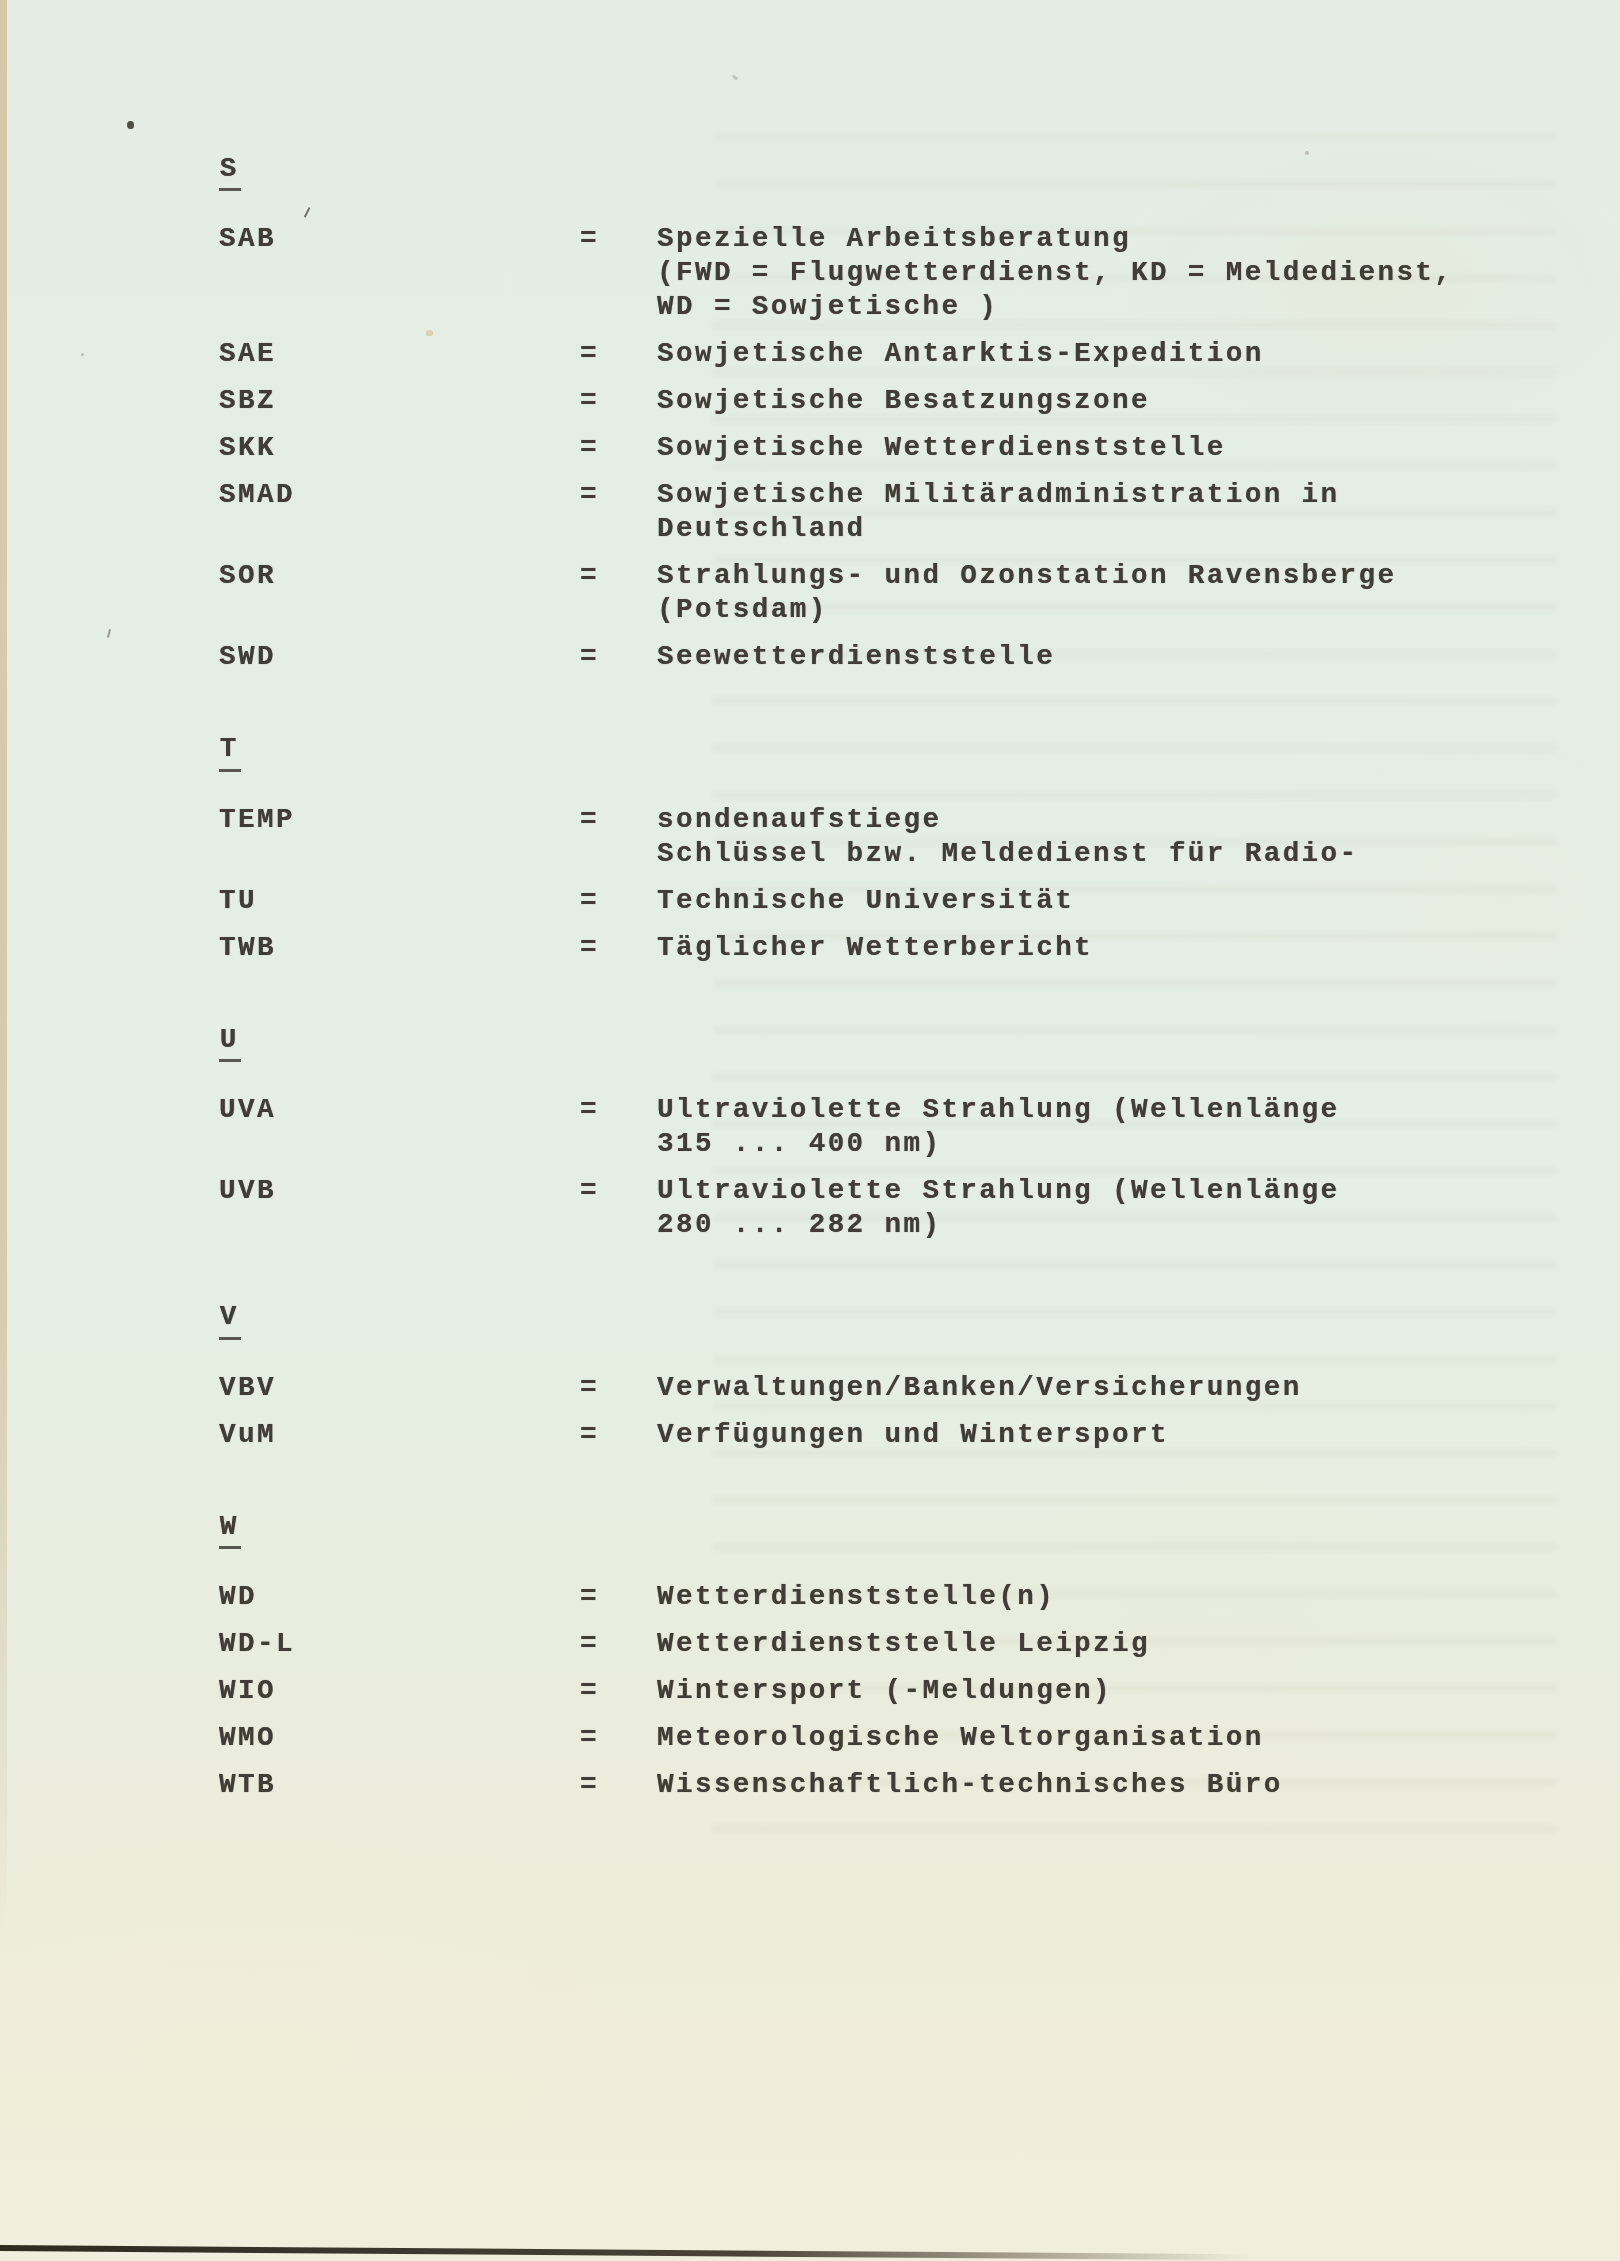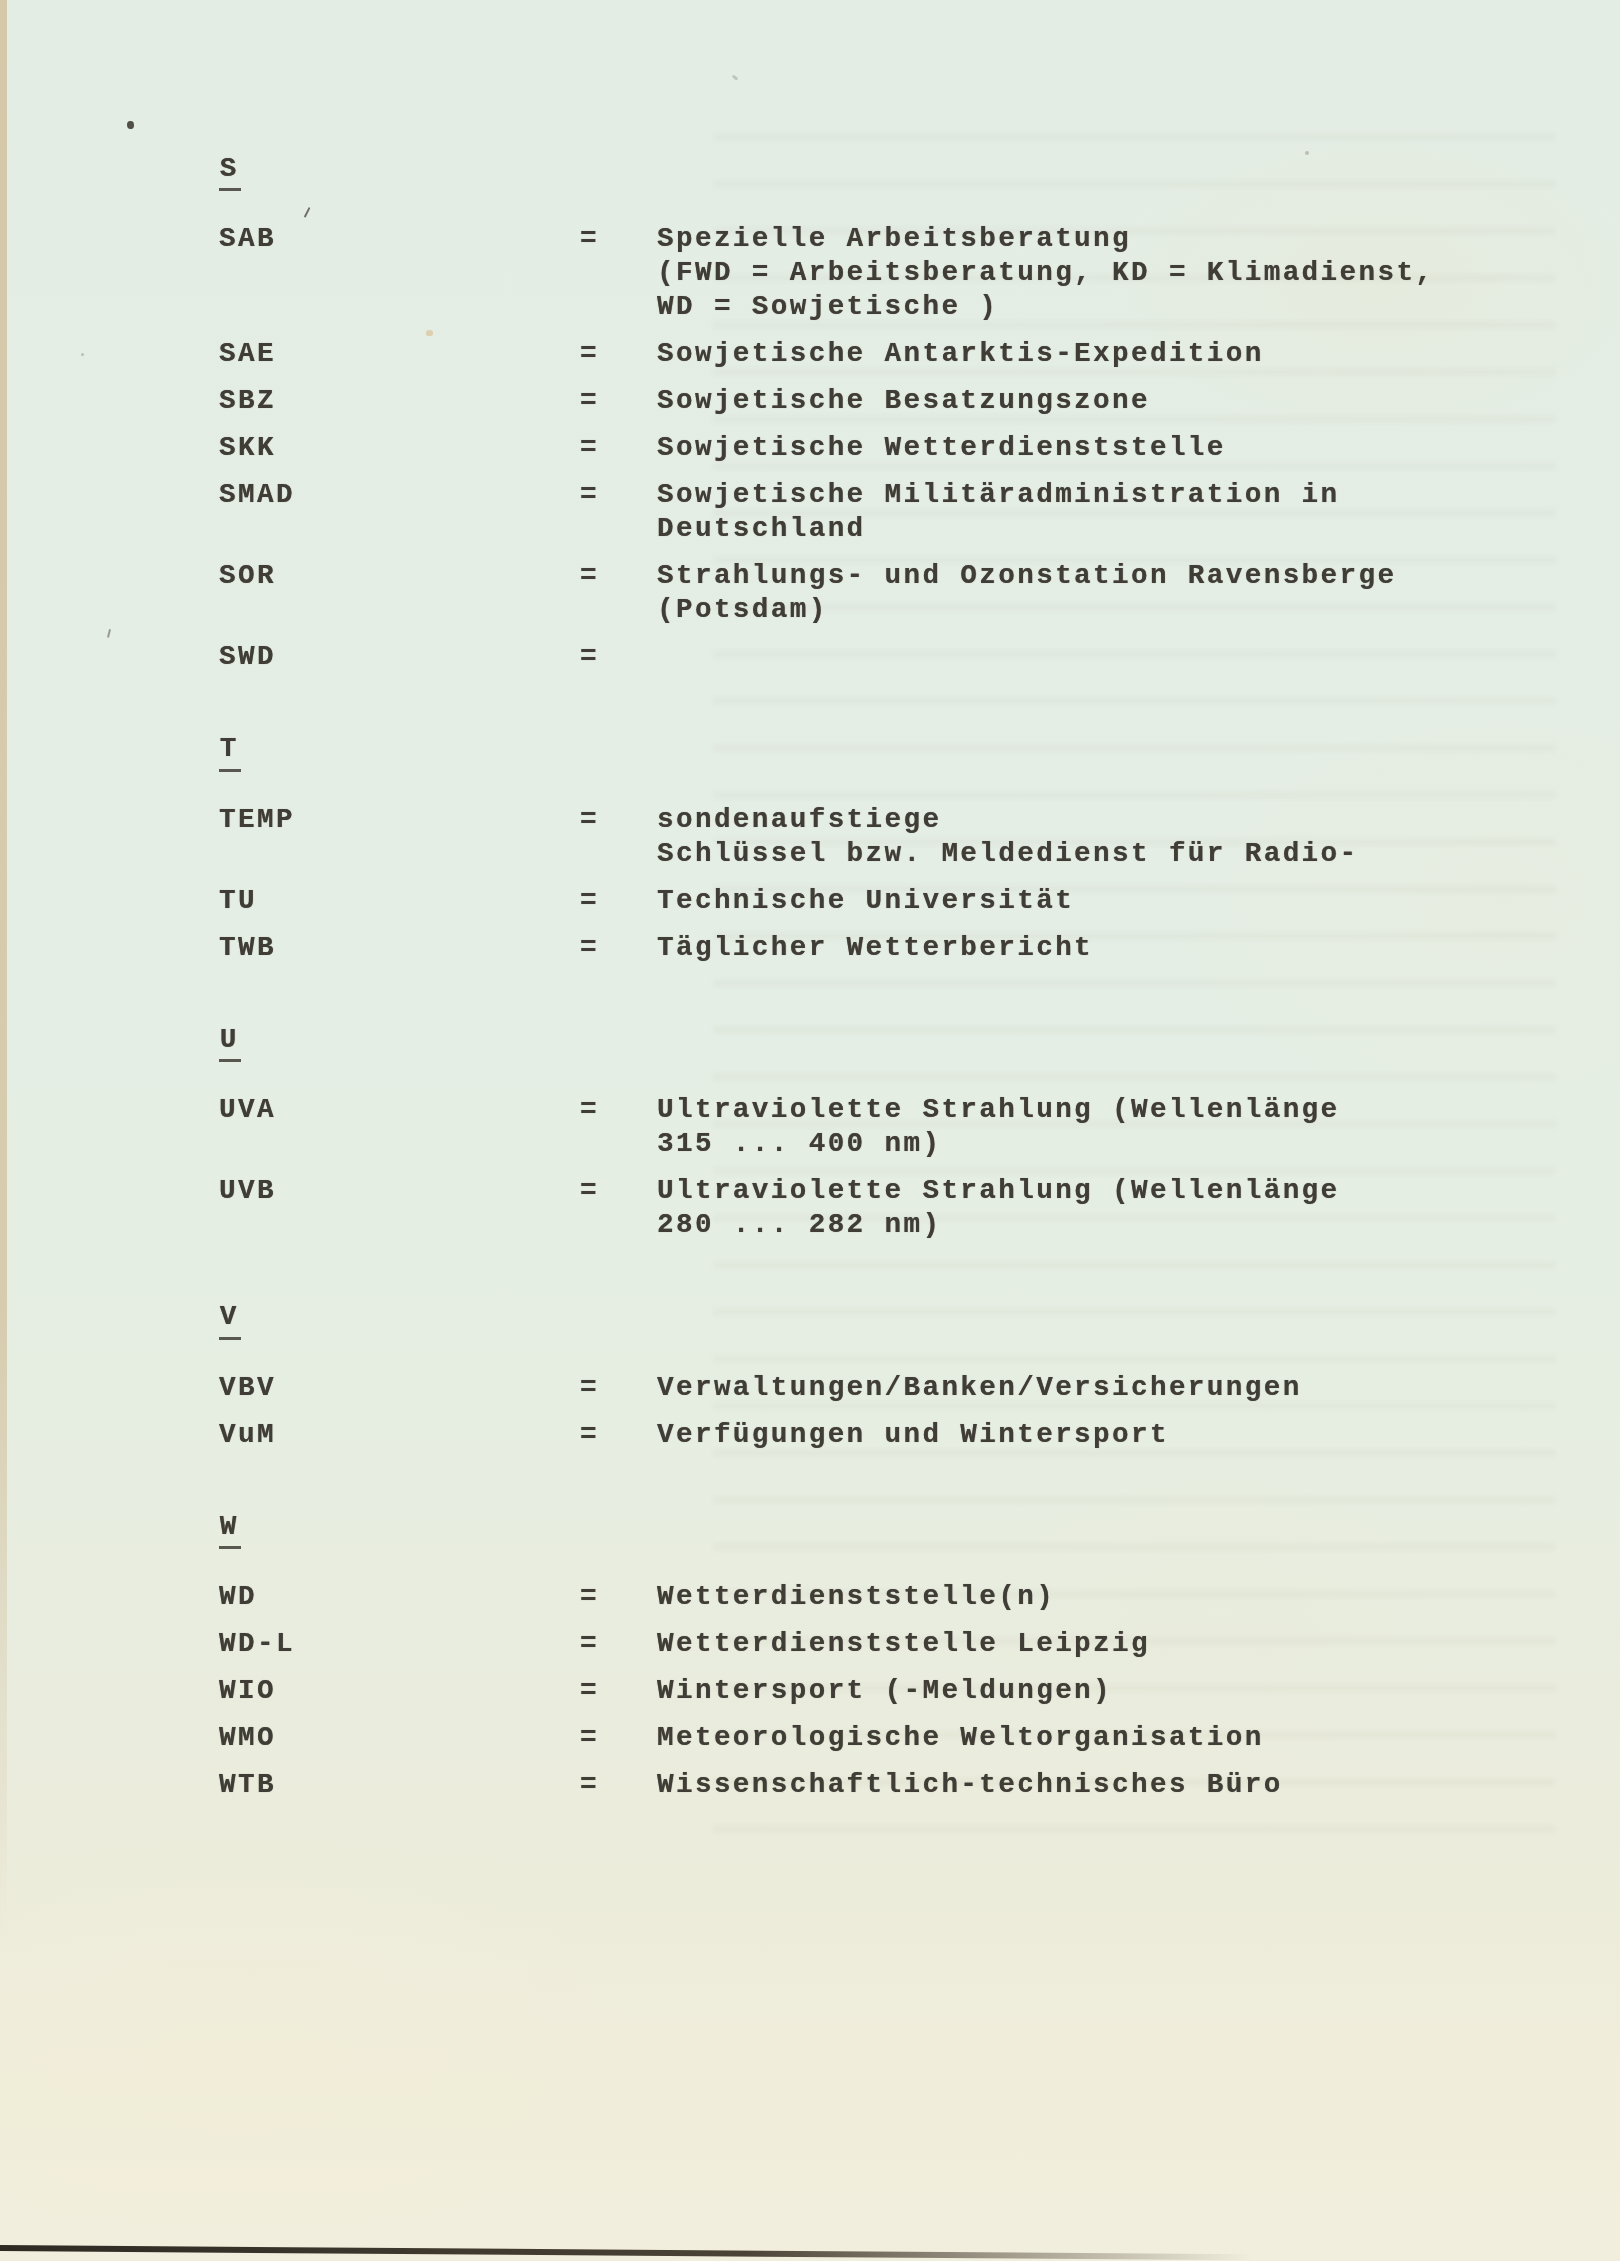--- a/index.html
+++ b/index.html
@@ -80,21 +80,21 @@
 
   <div class="content">
 
     <section class="sec">
       <div class="sec-letter"><span>S</span></div>
       <div class="entry">
         <div class="abbr">SAB</div>
         <div class="eq">=</div>
         <div class="def">
           <div class="line">Spezielle Arbeitsberatung</div>
-          <div class="line">(FWD = Arbeitsberatung, KD = Klimadienst,</div>
+          <div class="line">(FWD = Flugwetterdienst, KD = Meldedienst,</div>
           <div class="line">WD = Sowjetische )</div>
         </div>
       </div>
       <div class="entry">
         <div class="abbr">SAE</div>
         <div class="eq">=</div>
         <div class="def">
           <div class="line">Sowjetische Antarktis-Expedition</div>
         </div>
       </div>
@@ -124,20 +124,23 @@
         <div class="abbr">SOR</div>
         <div class="eq">=</div>
         <div class="def">
           <div class="line">Strahlungs- und Ozonstation Ravensberge</div>
           <div class="line">(Potsdam)</div>
         </div>
       </div>
       <div class="entry">
         <div class="abbr">SWD</div>
         <div class="eq">=</div>
+        <div class="def">
+          <div class="line">Seewetterdienststelle</div>
+        </div>
       </div>
     </section>
 
     <section class="sec">
       <div class="sec-letter"><span>T</span></div>
       <div class="entry">
         <div class="abbr">TEMP</div>
         <div class="eq">=</div>
         <div class="def">
           <div class="line">sondenaufstiege</div>

